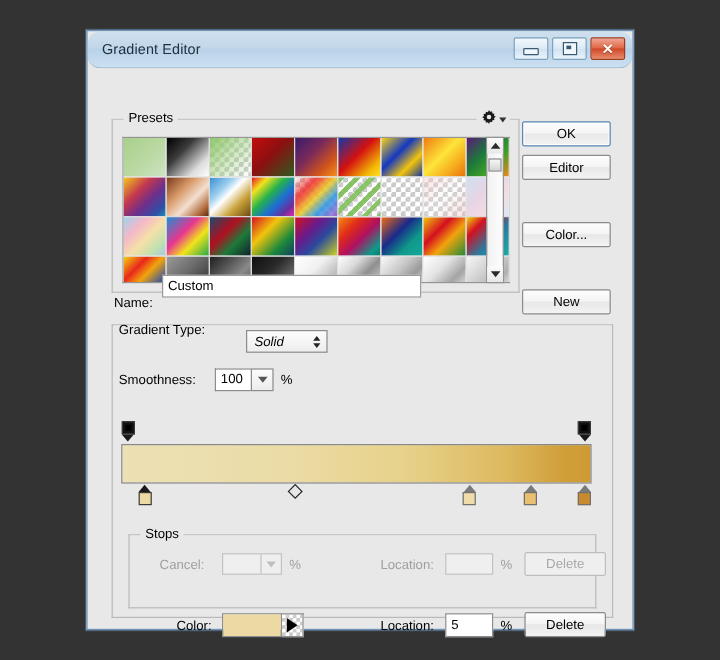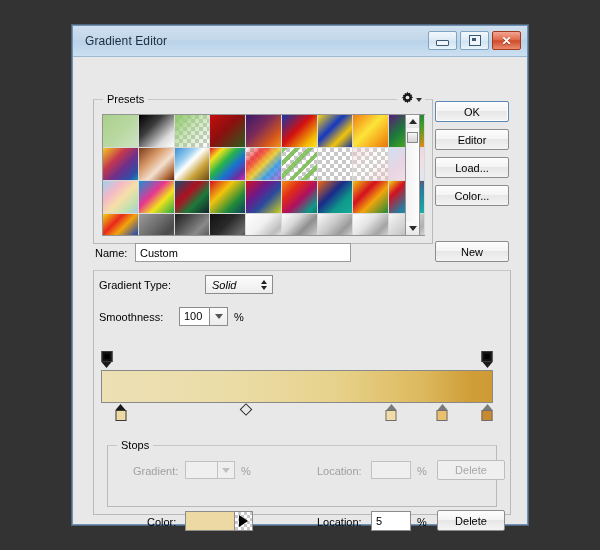--- a/index.html
+++ b/index.html
@@ -29,20 +29,21 @@
     box-sizing: border-box;
   }
 
   
   .titlebar {
     position: relative;
     height: 31px;
     background: linear-gradient(to bottom,#cfe0ef 0%,#c2d7ea 45%,#b9d2e8 50%,#cbe0f1 100%);
     border-bottom: 1px solid #9fb9d0;
     box-sizing: border-box;
+    border-radius: 11px;
   }
   .title-text {
     position: absolute;
     left: 12px;
     top: 8px;
     font-size: 12px;
     color: #20303f;
     letter-spacing: 0.1px;
   }
   .win-buttons {
@@ -258,36 +259,36 @@
   .label {
     position: absolute;
     font-size: 11px;
     color: #000;
   }
   .label.dim { color: #a0a0a0; }
 
   #name-label { left: 22px; top: 190px; }
   #name-input {
     position: absolute;
-    left: 62px; top: 186px;
+    left: 62px; top: 172px;
     width: 216px; height: 19px;
     background: #ffffff;
     border: 1px solid #9a9a9a;
     box-sizing: border-box;
     font-family: "Liberation Sans", sans-serif;
     font-size: 11px;
     color: #000;
     padding: 0 4px;
     line-height: 17px;
   }
 
   
   #grad-group { left: 20px; top: 213px; width: 418px; height: 245px; }
 
-  #gtype-label { left: 26px; top: 222px; }
+  #gtype-label { left: 26px; top: 212px; }
   .combo {
     position: absolute;
     background: linear-gradient(to bottom,#fcfcfc,#ededed);
     border: 1px solid #8c8c8c;
     box-sizing: border-box;
     font-size: 11px;
     display: flex;
     align-items: center;
   }
   .combo .val { padding-left: 6px; font-style: italic; }
@@ -585,21 +586,20 @@
         </div>
         <div class="sb-thumb"></div>
         <div class="sb-btn bottom">
           <span class="sb-arrow-down"></span>
         </div>
       </div>
     </div>
 
     <div class="btn default" id="btn-ok">OK</div>
     <div class="btn" id="btn-cancel">Editor</div>
-    <div class="btn" id="btn-load">Load...</div>
     <div class="btn" id="btn-save">Color...</div>
     <div class="btn" id="btn-new">New</div>
 
     <span class="label" id="name-label">Name:</span>
     <input id="name-input" type="text" value="Custom" style="">
 
     <div class="groupbox" id="grad-group"></div>
 
     <span class="label" id="gtype-label">Gradient Type:</span>
     <div class="combo" id="gtype-combo">
@@ -643,21 +643,21 @@
         <div class="col-stop unsel" style="left: 414.12px; top: 347px;">
           <div class="tip"></div>
           <div class="sq" style="background:#c98a2e"></div>
         </div>
       </div>
 
     <div class="groupbox" id="stops-group">
       <span class="group-title">Stops</span>
     </div>
 
-    <span class="label dim" id="opacity-label">Gradient:</span>
+    <span class="label dim" id="opacity-label">Cancel:</span>
     <div id="opacity-field"></div>
     <div id="opacity-drop">
       <span class="drop-arrow dim"></span>
     </div>
     <span class="label dim" id="opacity-pct">%</span>
 
     <span class="label dim" id="loc1-label">Location:</span>
     <div id="loc1-field"></div>
     <span class="label dim" id="loc1-pct">%</span>
     <div class="btn disabled" id="delete1">Delete</div>

